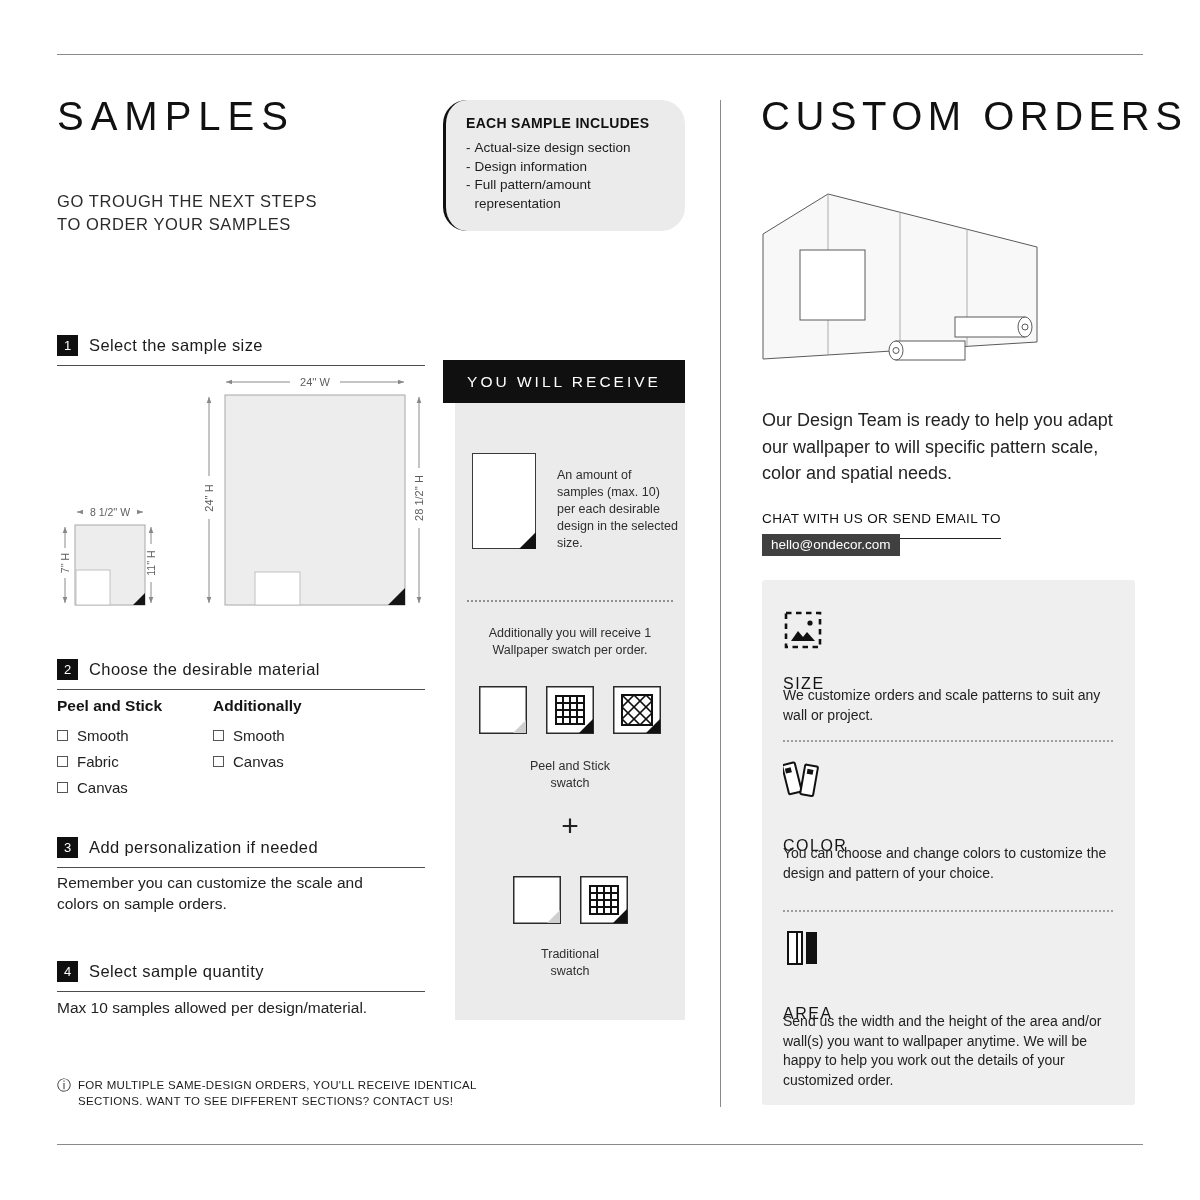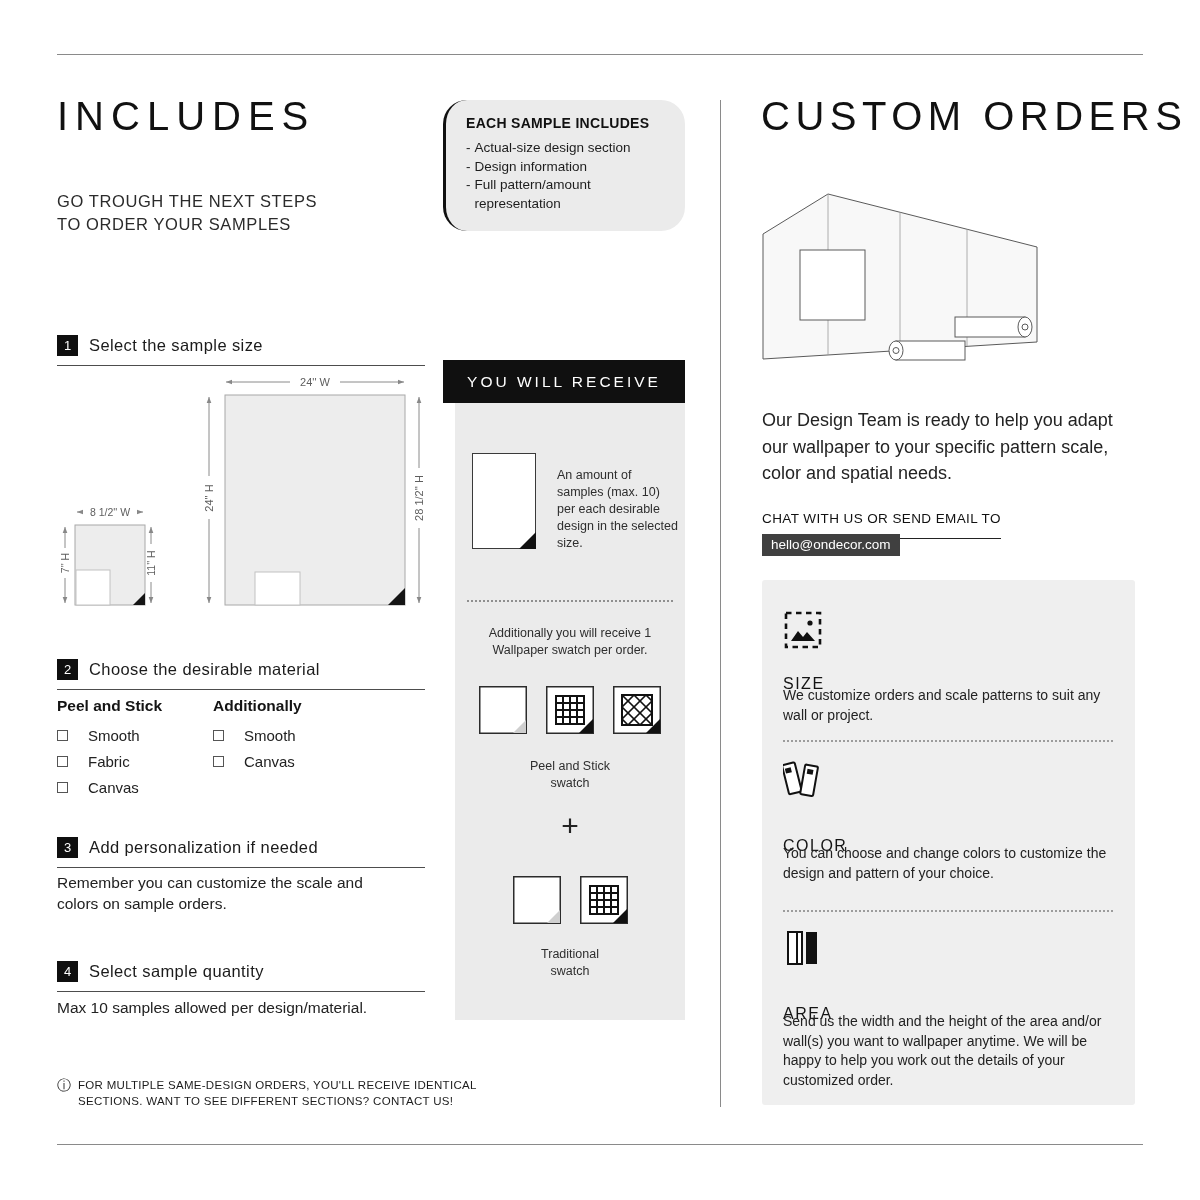--- a/index.html
+++ b/index.html
@@ -23,21 +23,21 @@
   .step-num { width:21px; height:21px; min-width:21px; background:#0f0f0f; color:#fff; font-size:13px; display:flex; align-items:center; justify-content:center; }
   .step-label { font-size:16.5px; letter-spacing:0.4px; color:#1b1b1b; }
 
   #size-diagram { position:absolute; left:57px; top:366px; }
   #size-diagram text { font-size:11px; fill:#5e5e5e; }
   #size-diagram .small-t { font-size:10.5px; }
 
   #materials { position:absolute; left:57px; top:697px; display:flex; }
   .mat-col1 { width:156px; }
   .mat-title { font-weight:700; font-size:15.5px; color:#141414; margin-bottom:12px; }
-  .mat-opt { display:flex; align-items:center; gap:20px; font-size:15px; margin-bottom:9px; color:#222; }
+  .mat-opt { display:flex; align-items:center; gap:9px; font-size:15px; margin-bottom:9px; color:#222; }
   .cb { width:11px; height:11px; min-width:11px; border:1.2px solid #555; background:#fff; }
 
   .step-text { position:absolute; left:57px; font-size:15.5px; line-height:21px; color:#222; }
   #step3-text { top:872px; width:345px; }
   #step4-text { top:997px; width:390px; }
 
   #footnote { position:absolute; left:57px; top:1078px; display:flex; gap:7px; color:#1c1c1c; }
   #footnote .info { font-size:14px; line-height:15px; }
   .fn-line { font-size:11.5px; letter-spacing:0.3px; line-height:15.5px; }
 
@@ -77,21 +77,21 @@
 </style>
 </head>
 <body>
 
 <div id="page">
 
   <div id="top-rule" class="rule"></div>
   <div id="bottom-rule" class="rule"></div>
   <div id="v-divider" class="rule"></div>
 
-  <div id="samples-title" class="big-title">INCLUDES</div>
+  <div id="samples-title" class="big-title">SAMPLES</div>
 
   <div id="samples-intro">
     <div>GO TROUGH THE NEXT STEPS</div>
     <div>TO ORDER YOUR SAMPLES</div>
   </div>
 
   <div id="step1" class="step-header">
     <span class="step-num">1</span>
     <span class="step-label">Select the sample size</span>
   </div>
@@ -284,21 +284,21 @@
     <g fill="#ffffff" stroke="#5a5a5a">
       <rect x="193" y="127" width="70" height="20"></rect>
       <ellipse cx="263" cy="137" rx="7" ry="10"></ellipse>
       <circle cx="263" cy="137" r="3" fill="none"></circle>
       <rect x="134" y="151" width="69" height="19"></rect>
       <ellipse cx="134" cy="160.5" rx="7" ry="9.5"></ellipse>
       <circle cx="134" cy="160.5" r="3" fill="none"></circle>
     </g>
   </svg>
 
-  <div id="custom-intro">Our Design Team is ready to help you adapt our wallpaper to your specific pattern scale, color and spatial needs.</div>
+  <div id="custom-intro">Our Design Team is ready to help you adapt our wallpaper to will specific pattern scale, color and spatial needs.</div>
   <div id="chat-label">CHAT WITH US OR SEND EMAIL TO</div>
   <div id="email-badge">hello@ondecor.com</div>
 
   <div id="features-box">
     <svg id="f-icon1" class="feature-icon" width="40" height="40" viewBox="0 0 40 40">
       <rect x="3" y="3" width="34" height="34" fill="none" stroke="#111" stroke-width="2.6" stroke-dasharray="5.5 4.5"></rect>
       <path d="M8,31 L15,21 L20,27 L24,22 L32,31 Z" fill="#111"></path>
       <circle cx="27" cy="13" r="2.6" fill="#111"></circle>
     </svg>
     <div id="f-name1" class="feature-name">SIZE</div>

